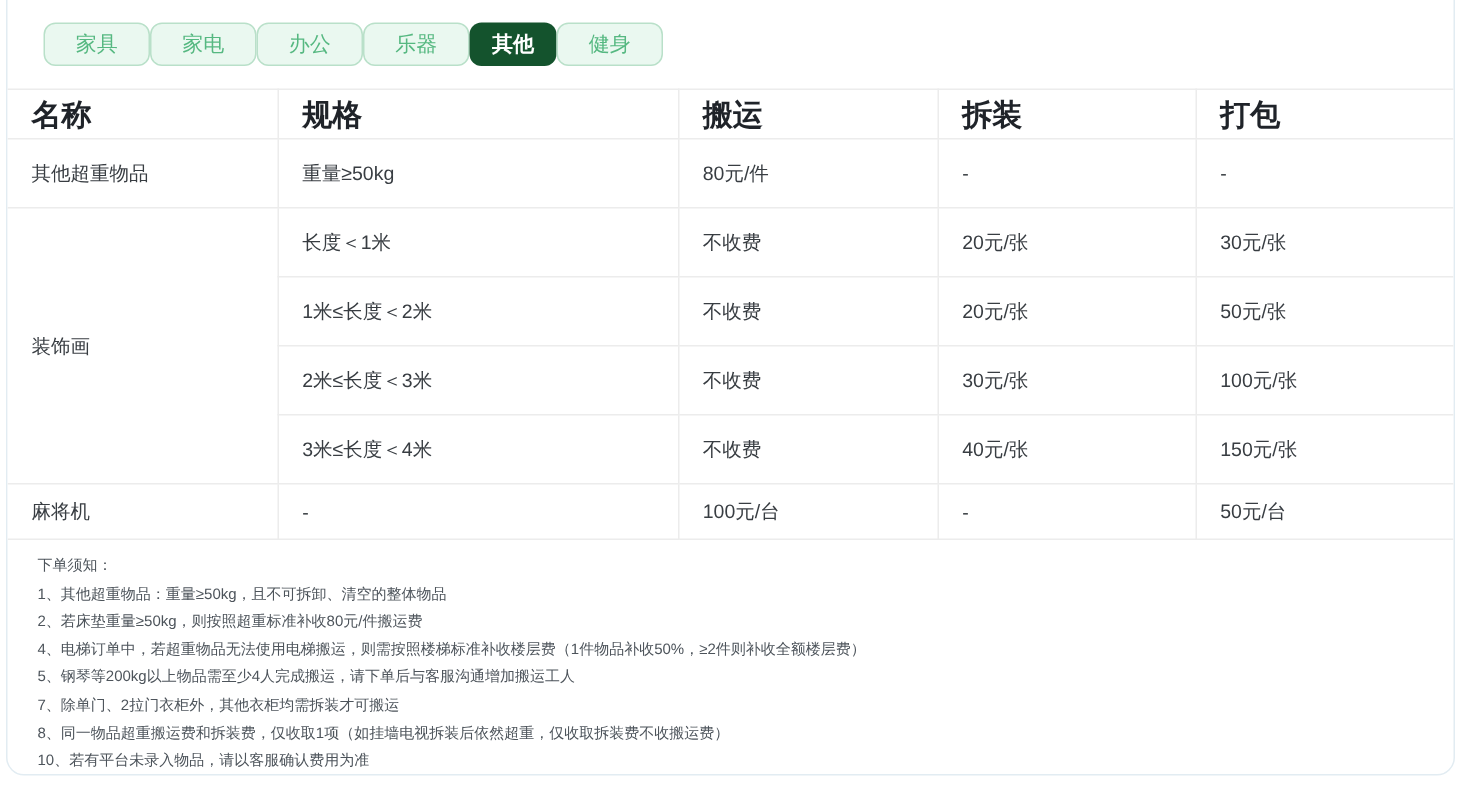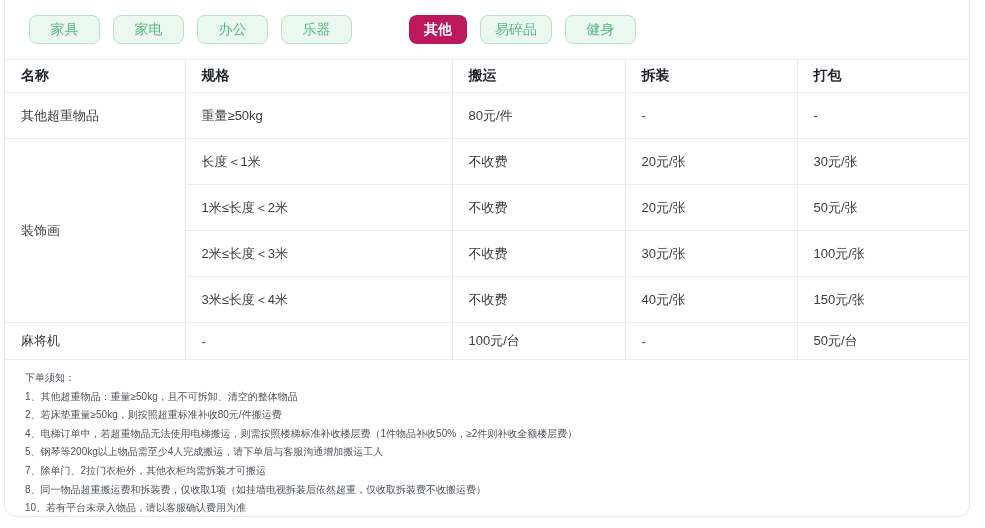--- a/index.html
+++ b/index.html
@@ -14,46 +14,44 @@
     left:4px; top:-14px;
     width:966px; height:531px;
     background:#ffffff;
     border:1px solid #e2ecf2;
     border-radius:12px;
     overflow:hidden;
   }
   
   .tabs {
     display:flex;
-    gap:13px;
     margin:28px 0 15px 24px;
   }
   .tab {
     min-width:71px;
     height:29px;
     padding:0 14px;
     display:flex;
     align-items:center;
     justify-content:center;
     font-size:14px;
     color:#56b881;
     background:#eaf8f0;
     border:1px solid #b9e0c9;
     border-radius:8px;
     cursor:pointer;
     white-space:nowrap;
   }
   .tab.active {
     min-width:0;
     padding:0 15px;
-    background:#be185d;
+    background:#14532d;
     border:none;
     color:#ffffff;
     font-weight:bold;
-    margin-left:44px;
   }
   
   table.pricing {
     width:100%;
     border-collapse:collapse;
     table-layout:fixed;
   }
   table.pricing col.c1{width:180px;}
   table.pricing col.c2{width:267px;}
   table.pricing col.c3{width:173px;}
@@ -62,21 +60,21 @@
     border:1px solid #ececec;
     text-align:left;
     padding:0 0 0 16px;
     vertical-align:middle;
     background:#ffffff;
   }
   table.pricing th:first-child, table.pricing td:first-child { border-left:none; }
   table.pricing th:last-child,  table.pricing td:last-child  { border-right:none; }
   table.pricing th {
     height:33px;
-    font-size:14px;
+    font-size:20px;
     font-weight:bold;
     color:#1f2329;
   }
   table.pricing td {
     height:46px;
     font-size:13px;
     color:#383d42;
     font-weight:normal;
   }
   table.pricing tr.tall td { height:37px; }
@@ -93,21 +91,20 @@
 <body>
 
 <div class="card">
 
   <div class="tabs">
     <div class="tab">家具</div>
     <div class="tab">家电</div>
     <div class="tab">办公</div>
     <div class="tab">乐器</div>
     <div class="tab active">其他</div>
-    <div class="tab">易碎品</div>
     <div class="tab">健身</div>
   </div>
 
   <table class="pricing">
     <colgroup>
       <col class="c1">
         <col class="c2">
         <col class="c3">
         <col class="c4">
         <col class="c5">

